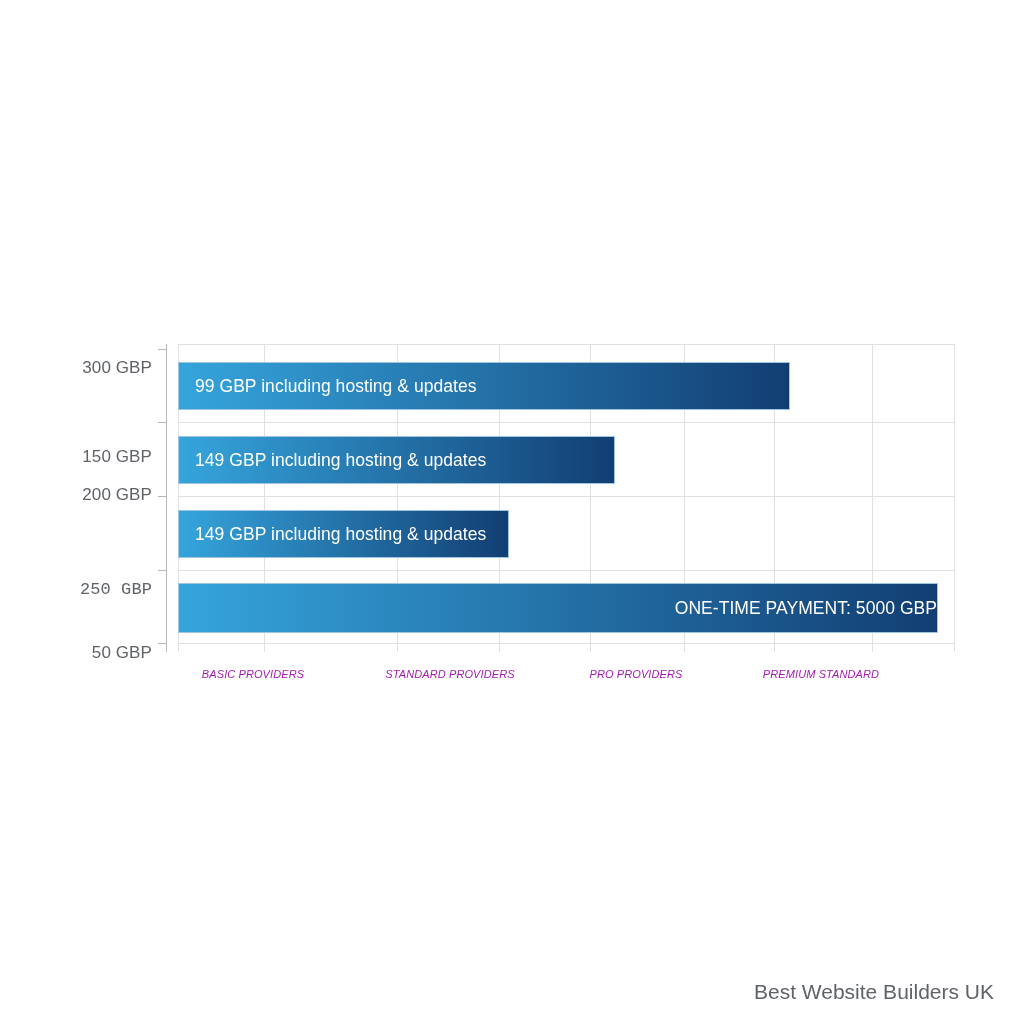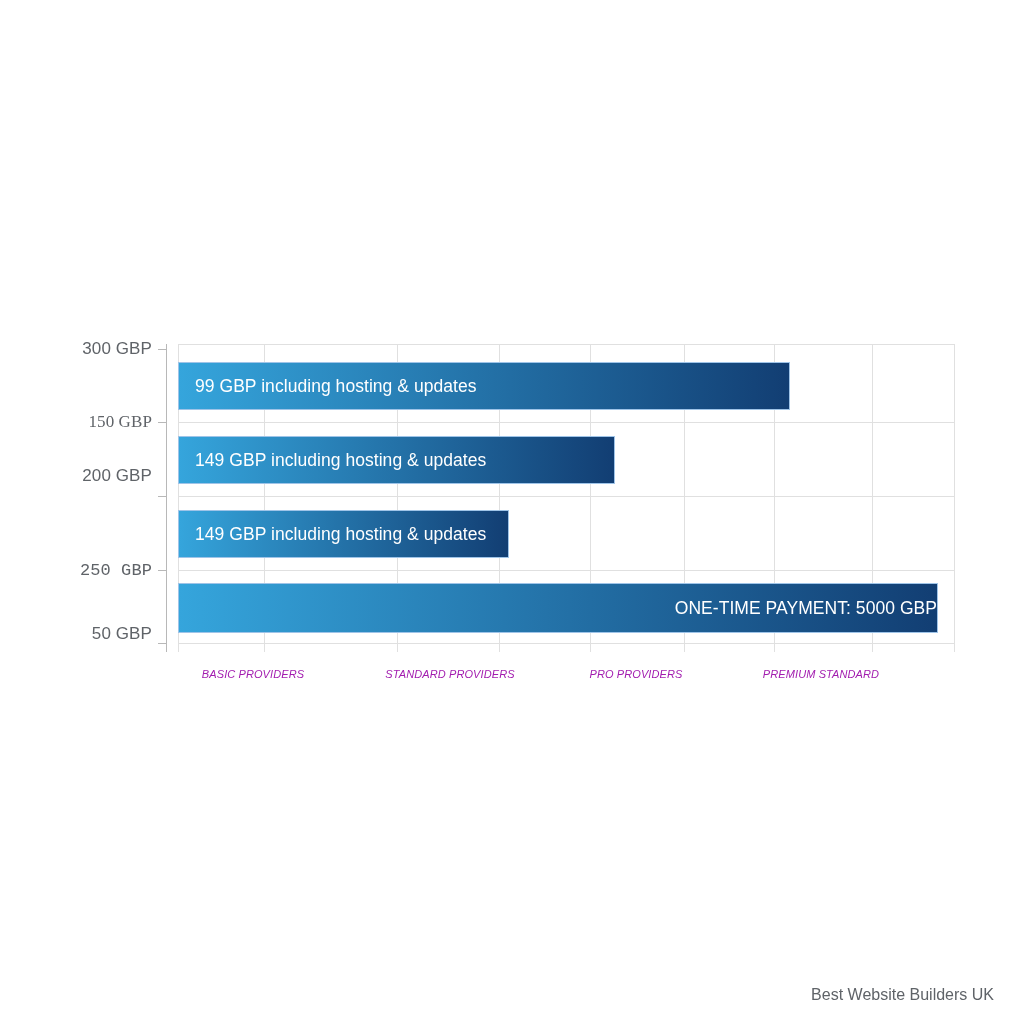--- a/index.html
+++ b/index.html
@@ -59,20 +59,21 @@
   .y-tick {
     position: absolute;
     right: 0;
     width: 150px;
     text-align: right;
     font-size: 17px;
     color: #5f6368;
     transform: translateY(-50%);
     white-space: nowrap;
     letter-spacing: 0.1px;
+    margin-top: 19px;
   }
   .y-tick-wrap {
     position: absolute;
     left: 0;
     top: 0;
     width: 152px;
     height: 1024px;
   }
   .tick-mark {
     position: absolute;
@@ -122,33 +123,33 @@
     transform: translateX(-50%);
     letter-spacing: 0.1px;
     font-style: italic;
   }
 
   
   .footer-credit {
     position: absolute;
     right: 30px;
     bottom: 20px;
-    font-size: 16px;
+    font-size: 21px;
     color: #5f6368;
     white-space: nowrap;
   }
 </style>
 </head>
 <body>
 
 <div id="chart-root">
 
   <div class="y-tick-wrap">
     <div class="y-tick" style="top:349px;">300 GBP</div>
-    <div class="y-tick" style="top:422px;font-family:Liberation Serif, serif;">150 GBP</div>
+    <div class="y-tick" style="top:438px;">150 GBP</div>
     <div class="y-tick" style="top:476px;">200 GBP</div>
     <div class="y-tick" style="top:570px;font-family:Liberation Mono, monospace;">250 GBP</div>
     <div class="y-tick" style="top:634px;">50 GBP</div>
   </div>
 
   <div class="tick-mark" style="top:349px;"></div>
   <div class="tick-mark" style="top:422px;"></div>
   <div class="tick-mark" style="top:496px;"></div>
   <div class="tick-mark" style="top:570px;"></div>
   <div class="tick-mark" style="top:643px;"></div>

